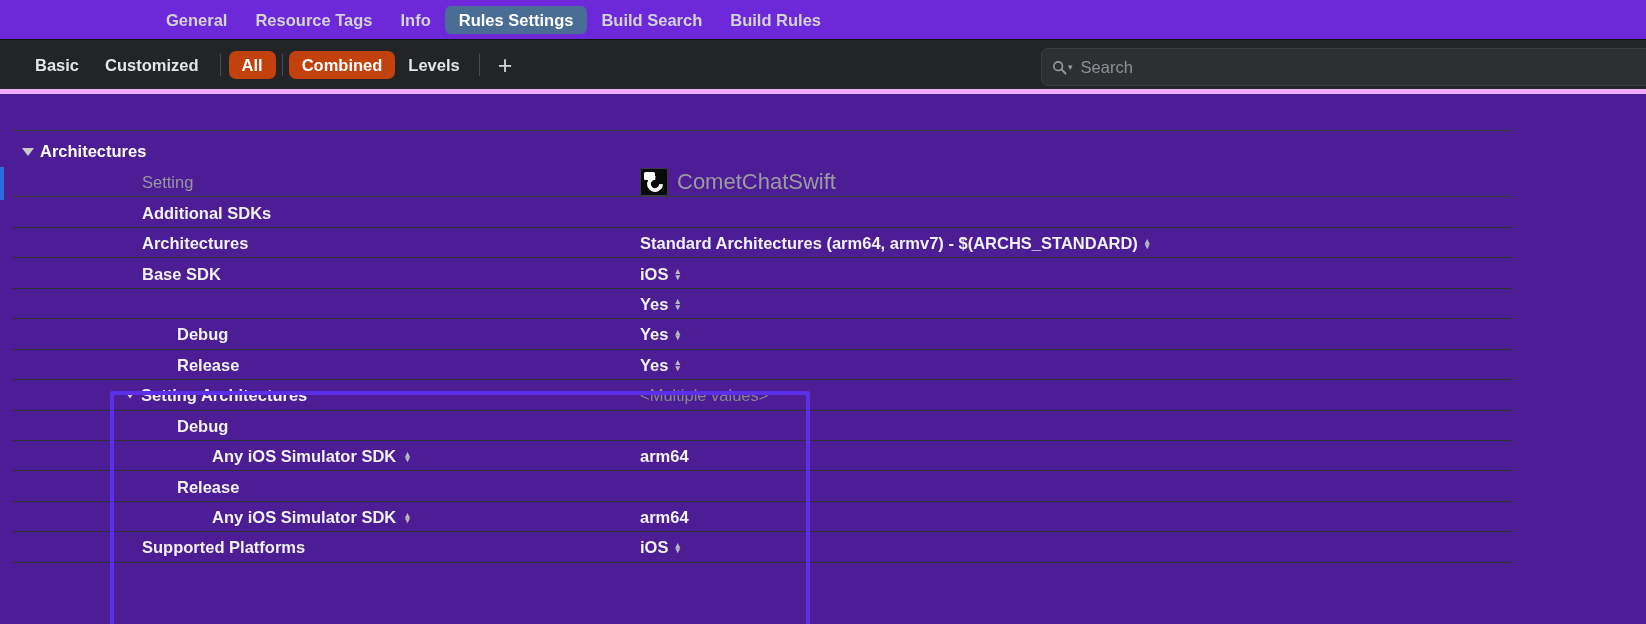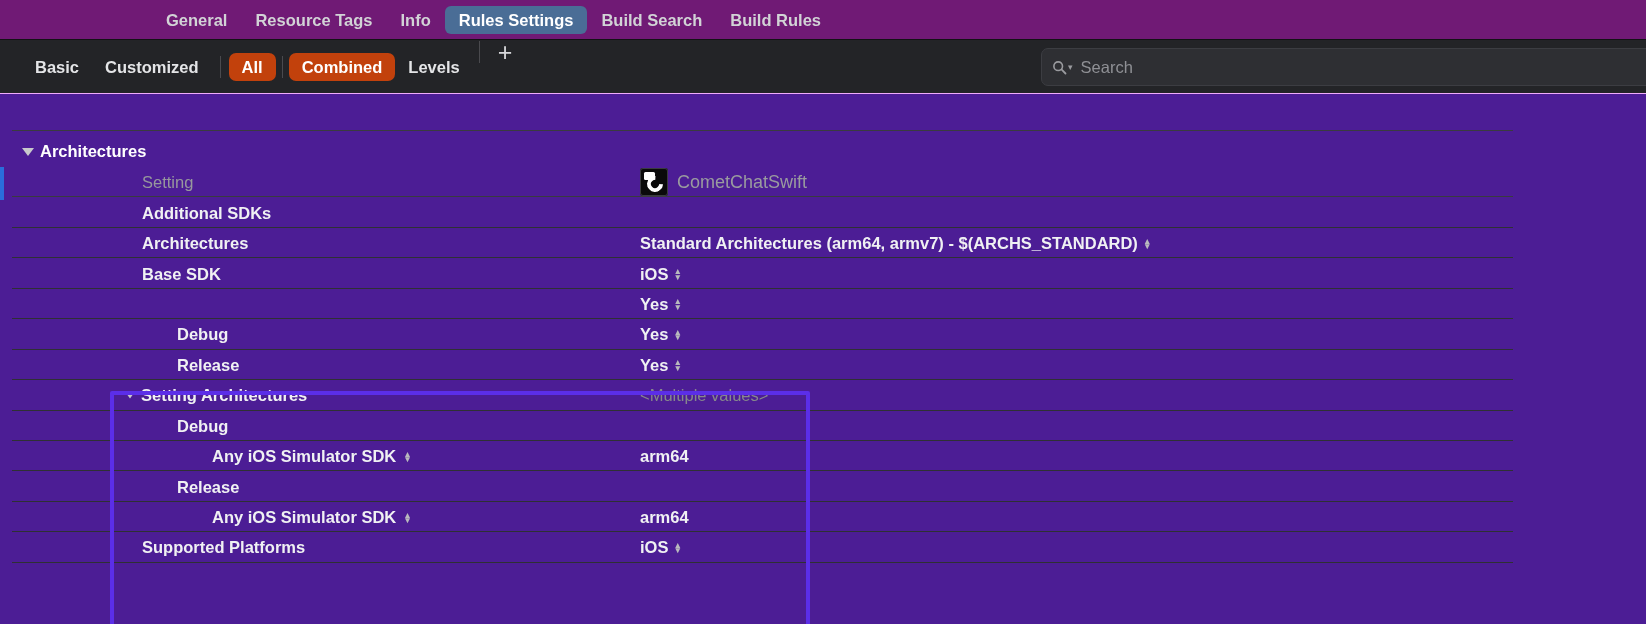--- a/index.html
+++ b/index.html
@@ -7,38 +7,38 @@
   body {
     background:#232427;
     font-family:"Liberation Sans", sans-serif;
     -webkit-font-smoothing:antialiased;
   }
   #app { position:relative; width:1646px; height:624px; background:#232427; }
 
   
   .tabbar {
     position:absolute; left:0; top:0; width:1646px; height:40px;
-    background:#701a75;
+    background:#6d28d9;
     border-bottom:1px solid #121214;
     display:flex; align-items:center;
   }
   .tabstrip { display:flex; align-items:center; gap:0px; margin-left:152px; }
   .tab {
     font-size:16.5px; font-weight:bold; color:#d2d3d6;
     padding:4px 14px; border-radius:6px; line-height:20px;
     white-space:nowrap;
   }
   .tab.selected { background:#4a6d96; color:#ffffff; }
 
   
   .filterbar {
     position:absolute; left:0; top:41px; width:1646px; height:53px;
     background:#232427;
-    border-bottom:1px solid #f0abfc;
-    display:flex; 
+    border-bottom:5px solid #f0abfc;
+    display:flex; align-items:center;
   }
   .fitem {
     font-size:16.5px; font-weight:bold; color:#e4e5e7;
     padding:4px 13px; border-radius:7px; line-height:20px; white-space:nowrap;
   }
   .fitem.on { background:#c2410c; color:#ffffff; }
   .fsep { width:1px; height:22px; background:#4a4a4e; margin:0 6px; }
   .plusbtn {
     font-size:25px; color:#d6d7da; line-height:22px; font-weight:300;
     padding:0 10px; margin-left:2px;
@@ -103,21 +103,21 @@
   .appicon .bubble {
     position:absolute; left:4px; top:4px; width:11px; height:8px;
     background:#ffffff; border-radius:1.5px;
   }
   .appicon .cring {
     position:absolute; left:7px; top:8px; width:16px; height:16px;
     border:4px solid #ffffff; border-radius:50%;
     border-right-color:transparent;
     transform:rotate(-42deg);
   }
-  .colname { font-size:18px; color:#9a9b9f; }
+  .colname { font-size:22px; color:#9a9b9f; }
 
   
   .hl {
     position:absolute; left:110px; top:297px; width:700px; height:285px;
     border:4px solid #5b2ee8; border-radius:2px; pointer-events:none;
   }
 </style>
 </head>
 <body>
 

